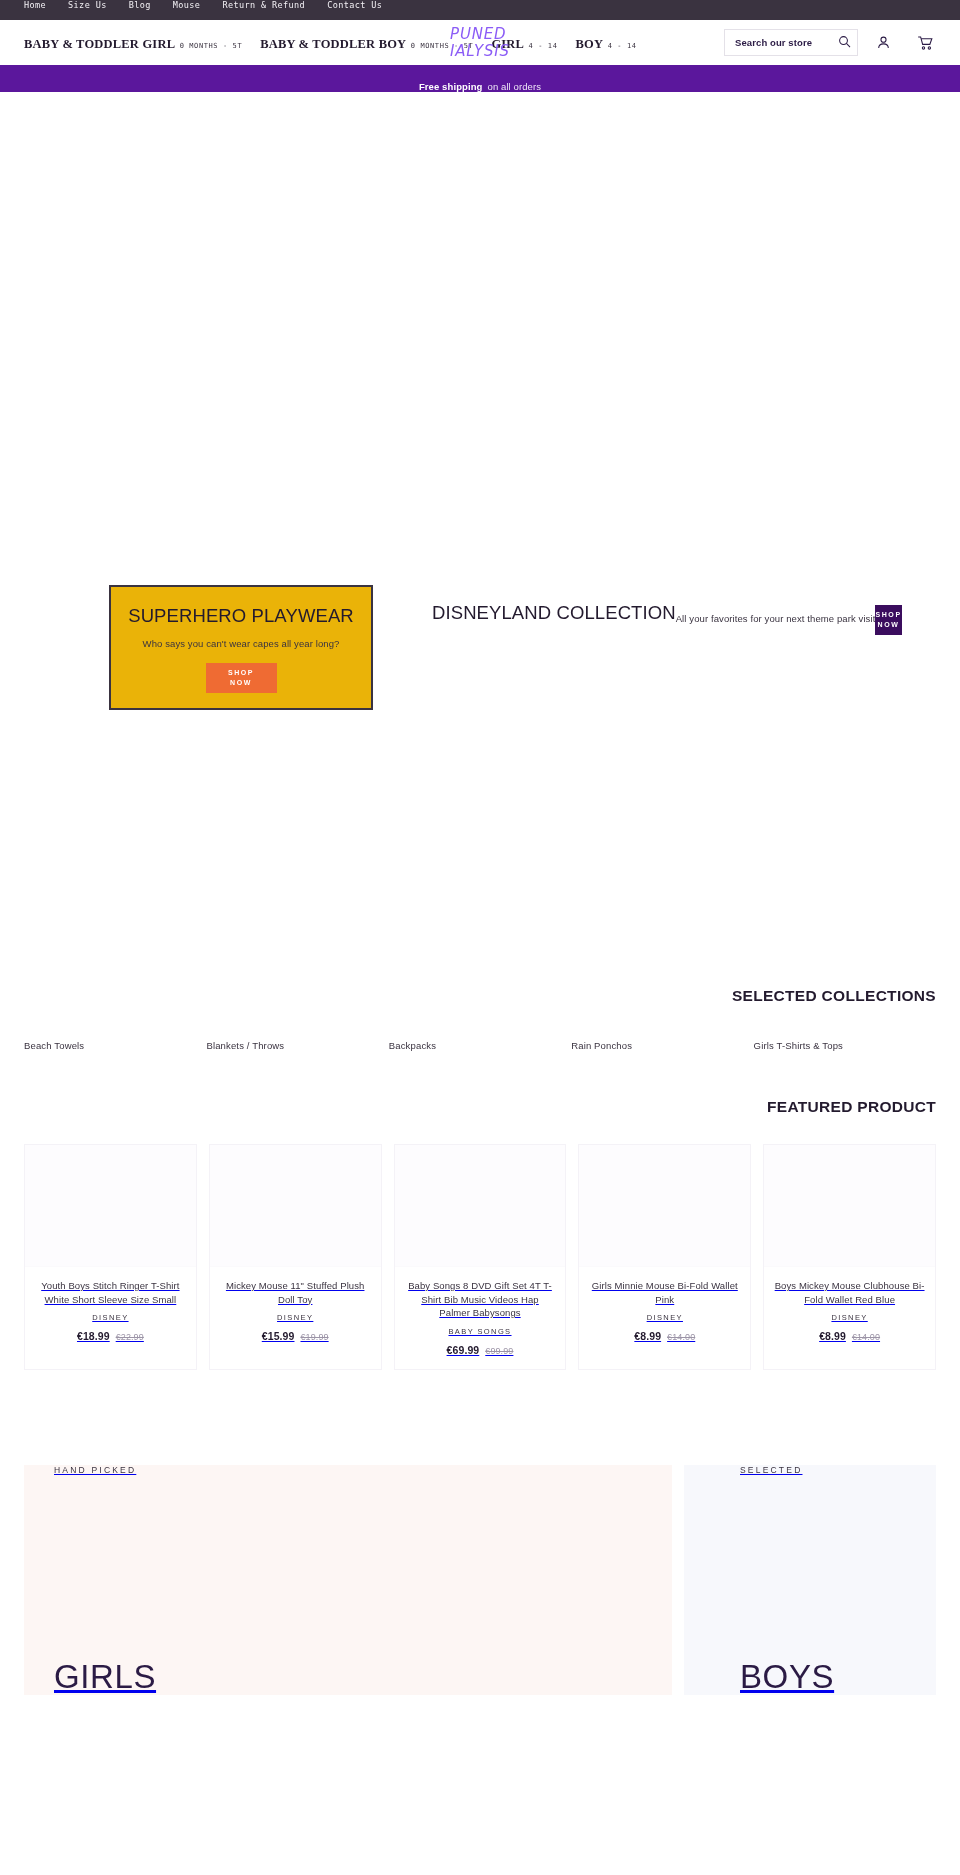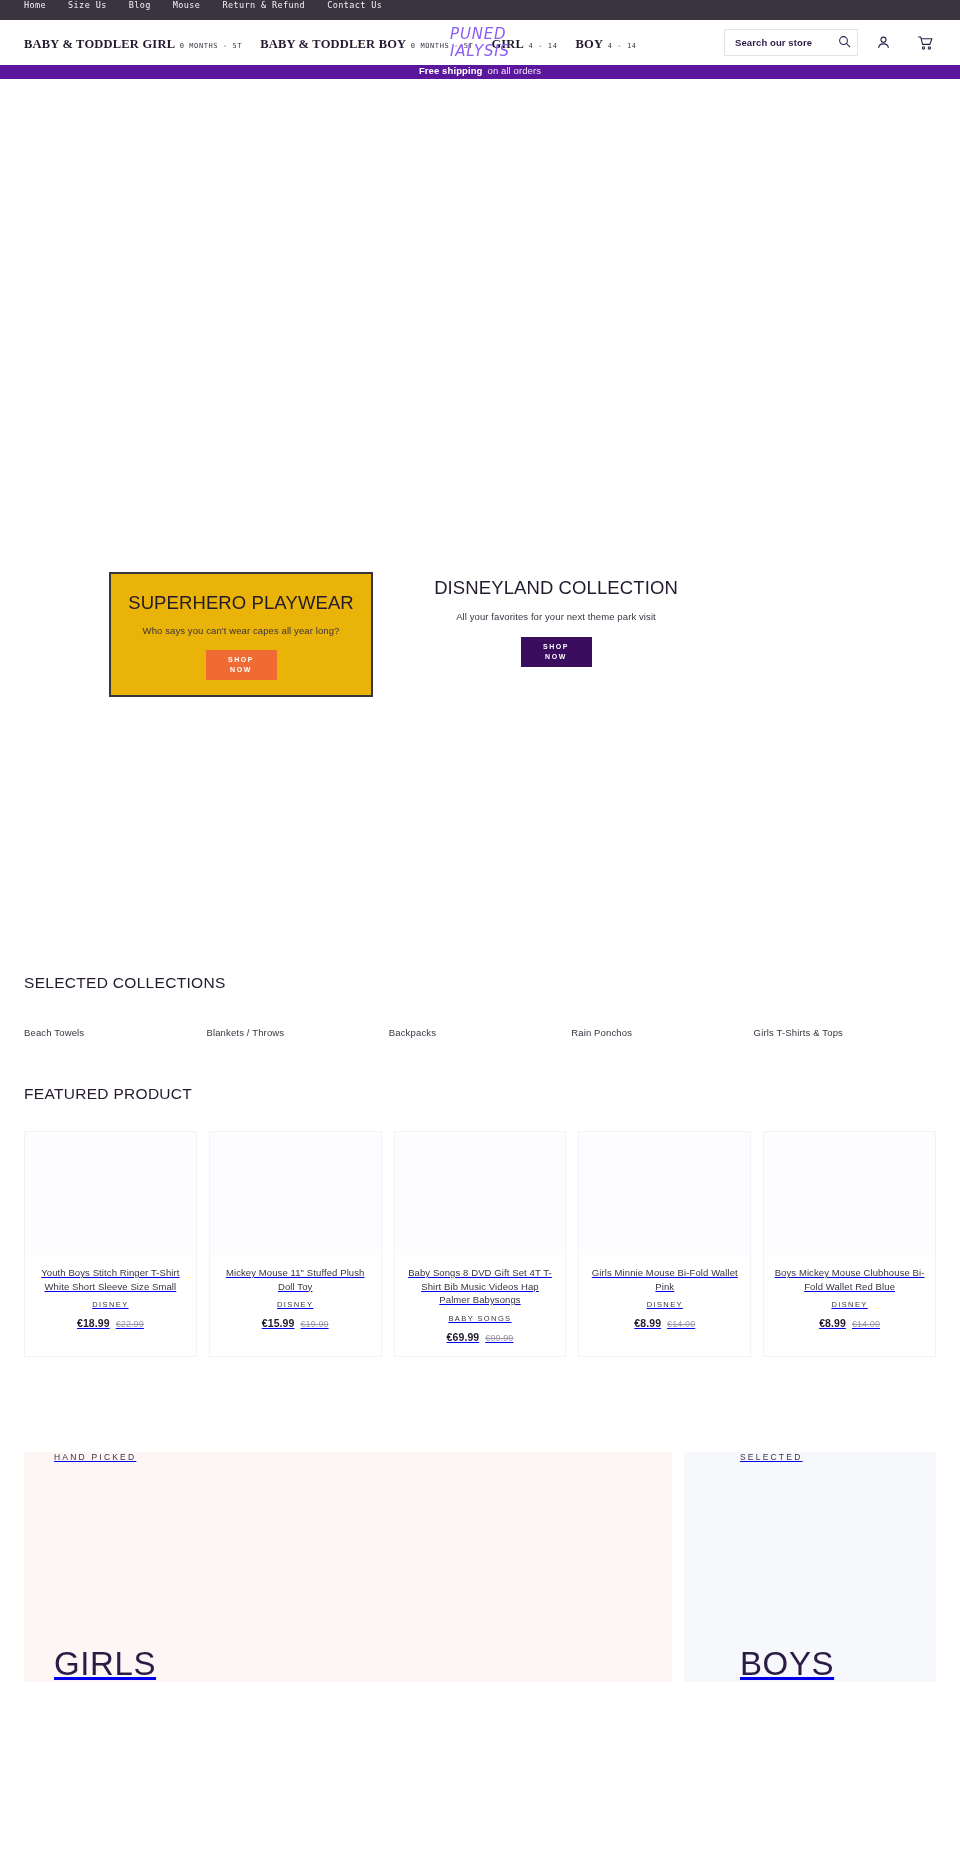--- a/index.html
+++ b/index.html
@@ -108,23 +108,23 @@
   .icon-btn {
     width: 34px; height: 30px;
     display: flex; align-items: center; justify-content: center;
     background: none; border: none; cursor: pointer;
   }
   .icon-btn svg { display: block; }
 
   
   .ship-banner {
     background: #5b179c;
-    height: 14px;
-    display: flex;
-    align-items: flex-start;
+    height: 27px;
+    display: flex;
+    align-items: flex-end;
     justify-content: center;
     gap: 5px;
   }
   .ship-strong { color: #ffffff; font-size: 9.5px; font-weight: bold; letter-spacing: .1px; }
   .ship-text { color: #efe6f8; font-size: 9.5px; letter-spacing: .1px; }
 
   
   .hero {
     position: relative;
     height: 835px;
@@ -182,21 +182,20 @@
   }
   .btn-orange { background: #ef6b33; }
   .btn-purple { background: #3b0d5e; }
 
   .hero-block-2 {
     position: absolute;
     left: 432px;
     top: 498px;
     width: 248px;
     display: flex;
-    flex-direction: column;
     align-items: center;
   }
   .hero-title-2 {
     font-size: 18.5px;
     color: #231a2e;
     letter-spacing: .1px;
     font-weight: normal;
     white-space: nowrap;
   }
   .hero-sub-2 {
@@ -205,22 +204,23 @@
     margin-top: 12px;
     letter-spacing: .1px;
     white-space: nowrap;
   }
 
   
   .section { padding: 0 24px; }
   .section-title {
     font-size: 15.5px;
     color: #231a2e;
-    font-weight: normal;
+    font-weight: bold;
     letter-spacing: .3px;
+    text-align: right;
   }
 
   .collections-wrap { margin-top: 60px; }
   .collections-grid {
     display: grid;
     grid-template-columns: repeat(5, 1fr);
     margin-top: 30px;
   }
   .collection-item { text-decoration: none; }
   .collection-thumb {

